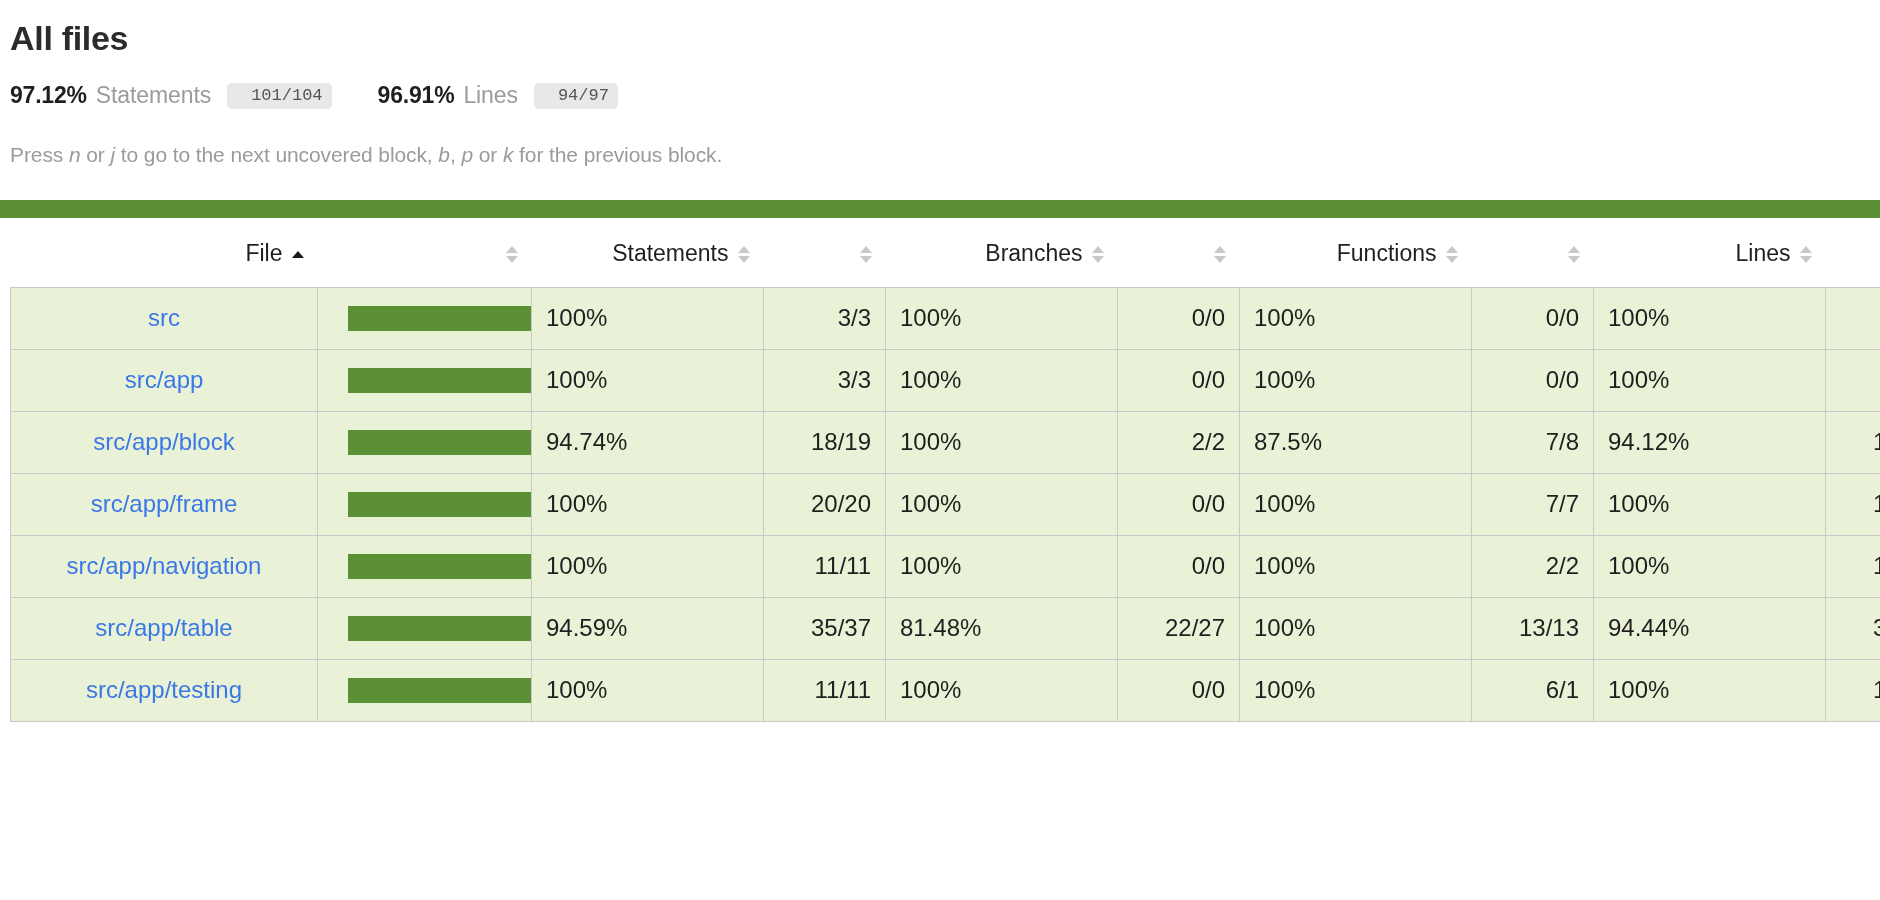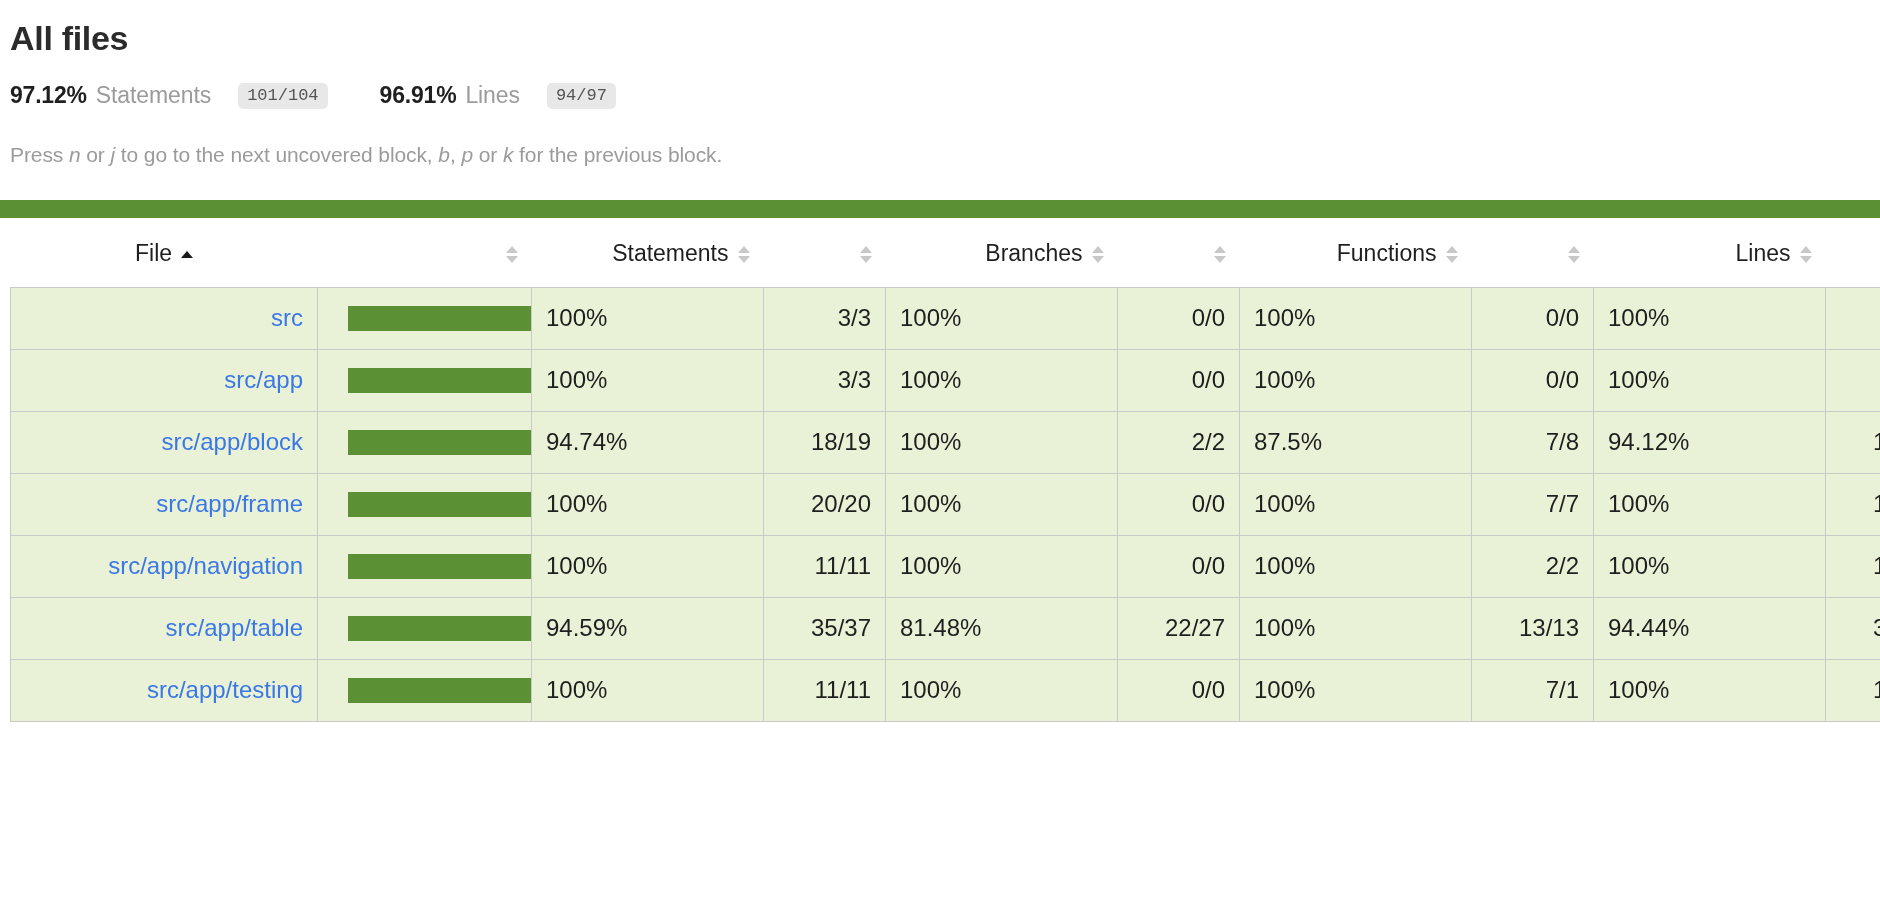--- a/index.html
+++ b/index.html
@@ -32,21 +32,21 @@
     color: #2b2b2b;
     margin: 18px 0 0 0;
     letter-spacing: -0.3px;
     line-height: 1.2;
   }
 
   .summary {
     margin-top: 20px;
     display: flex;
     align-items: center;
-    gap: 8px;
+    gap: 2px;
     height: 34px;
   }
   .metric {
     display: flex;
     align-items: center;
     margin-right: 44px;
     white-space: nowrap;
   }
   .metric .pct {
     font-size: 23px;
@@ -59,22 +59,22 @@
     color: #9b9b9b;
     margin-left: 9px;
     letter-spacing: -0.1px;
   }
   .metric .frac {
     font-family: "Liberation Mono", monospace;
     font-size: 17px;
     color: #555555;
     background: #e8e8e8;
     border-radius: 5px;
-    padding: 4px 9px 5px 9px;
-    margin-left: 27px;
+    padding: 4px 9px 5px 24px;
+    margin-left: 16px;
     line-height: 1;
   }
 
   .hint {
     margin-top: 30px;
     font-size: 21px;
     color: #9b9b9b;
     letter-spacing: -0.1px;
   }
   .hint i { font-style: italic; }
@@ -97,21 +97,21 @@
   table.coverage thead th {
     background: #ffffff;
     font-size: 23px;
     font-weight: normal;
     color: #1f1f1f;
     padding: 22px 14px 20px 14px;
     border: none;
     vertical-align: middle;
     white-space: nowrap;
   }
-  th.col-file        { width: 307px; text-align: center;  padding-left: 24px; }
+  th.col-file        { width: 307px; text-align: right;  padding-left: 24px; }
   th.col-bar         { width: 214px; text-align: right; }
   th.col-pct         { width: 232px; text-align: right; }
   th.col-frac        { width: 122px; text-align: right; }
 
   .sorter {
     display: inline-flex;
     flex-direction: column;
     justify-content: center;
     vertical-align: middle;
     margin-left: 9px;
@@ -130,21 +130,21 @@
   table.coverage tbody td {
     background: #e9f2d6;
     border: 1px solid #c9c9c9;
     font-size: 24px;
     color: #1f1f1f;
     height: 62px;
     padding: 0 14px;
     vertical-align: middle;
     white-space: nowrap;
   }
-  td.c-file { text-align: right; padding-left: 24px; }
+  td.c-file { text-align: center; padding-left: 24px; }
   td.c-bar  { text-align: left; padding: 0 14px; }
   td.c-pct  { text-align: left; }
   td.c-frac { text-align: right; }
 
   td.c-file a {
     color: #3b78e7;
     text-decoration: none;
     font-size: 24px;
   }
 
@@ -341,20 +341,20 @@
           <tr>
             <td class="c-file"><a href="#">src/app/testing</a></td>
             <td class="c-bar">
               <div class="bar-track full"></div>
             </td>
             <td class="c-pct">100%</td>
             <td class="c-frac">11/11</td>
             <td class="c-pct">100%</td>
             <td class="c-frac">0/0</td>
             <td class="c-pct">100%</td>
-            <td class="c-frac">7/1</td>
+            <td class="c-frac">6/1</td>
             <td class="c-pct">100%</td>
             <td class="c-frac">10/10</td>
           </tr>
         </tbody>
     </table>
   </div>
 </div>
 
 </body></html>

